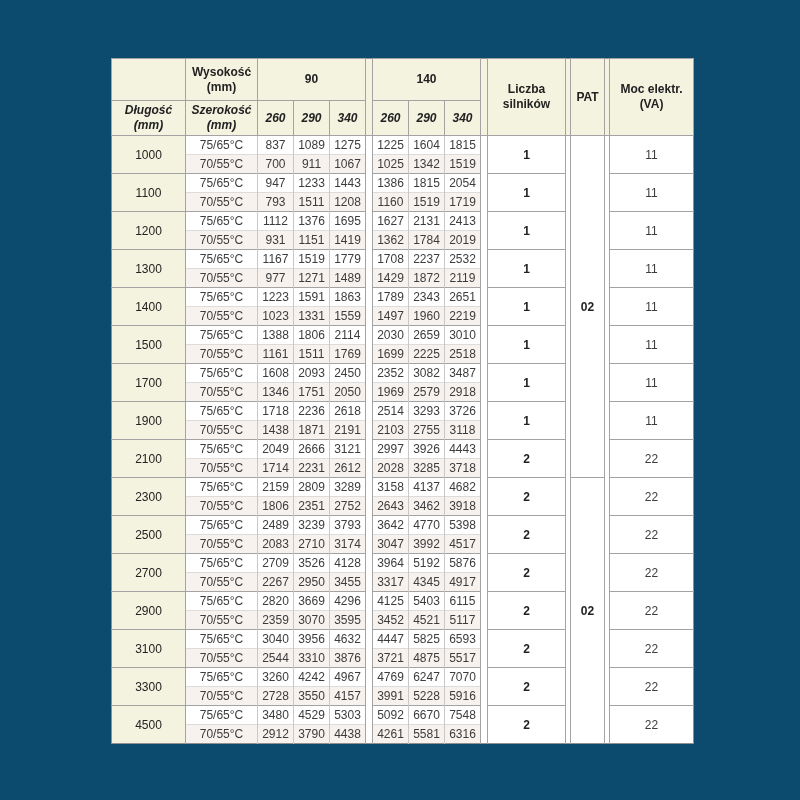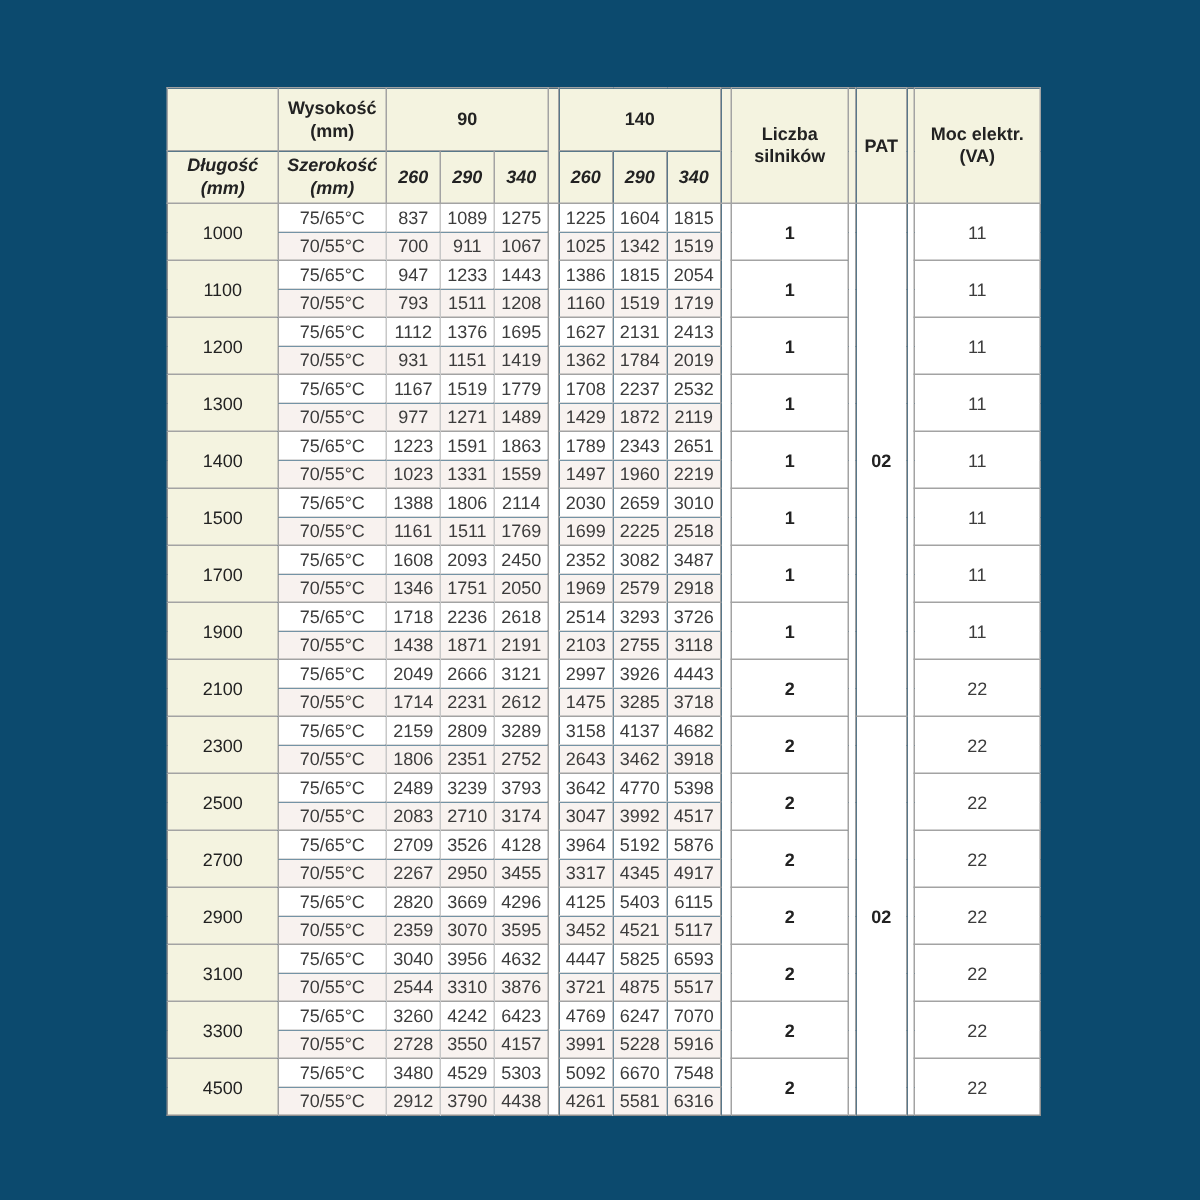--- a/index.html
+++ b/index.html
@@ -294,21 +294,21 @@
             <td class="num bLl gB">3926</td>
             <td class="num bLl gB">4443</td>
             <td class="motors gB" rowspan="2">2</td>
             <td class="power gB" rowspan="2">22</td>
           </tr>
           <tr class="alt">
             <td class="temp bL sub">70/55°C</td>
             <td class="num bLl sub">1714</td>
             <td class="num bLl sub">2231</td>
             <td class="num bLl sub">2612</td>
-            <td class="num sub">1475</td>
+            <td class="num sub">2028</td>
             <td class="num bLl sub">3285</td>
             <td class="num bLl sub">3718</td>
           </tr>
           <tr>
             <th class="len gB" rowspan="2">2300</th>
             <td class="temp bL gB">75/65°C</td>
             <td class="num bLl gB">2159</td>
             <td class="num bLl gB">2809</td>
             <td class="num bLl gB">3289</td>
             <td class="num gB">3158</td>
@@ -409,21 +409,21 @@
             <td class="num bLl sub">3876</td>
             <td class="num sub">3721</td>
             <td class="num bLl sub">4875</td>
             <td class="num bLl sub">5517</td>
           </tr>
           <tr>
             <th class="len gB" rowspan="2">3300</th>
             <td class="temp bL gB">75/65°C</td>
             <td class="num bLl gB">3260</td>
             <td class="num bLl gB">4242</td>
-            <td class="num bLl gB">6423</td>
+            <td class="num bLl gB">4967</td>
             <td class="num gB">4769</td>
             <td class="num bLl gB">6247</td>
             <td class="num bLl gB">7070</td>
             <td class="motors gB" rowspan="2">2</td>
             <td class="power gB" rowspan="2">22</td>
           </tr>
           <tr class="alt">
             <td class="temp bL sub">70/55°C</td>
             <td class="num bLl sub">2728</td>
             <td class="num bLl sub">3550</td>

